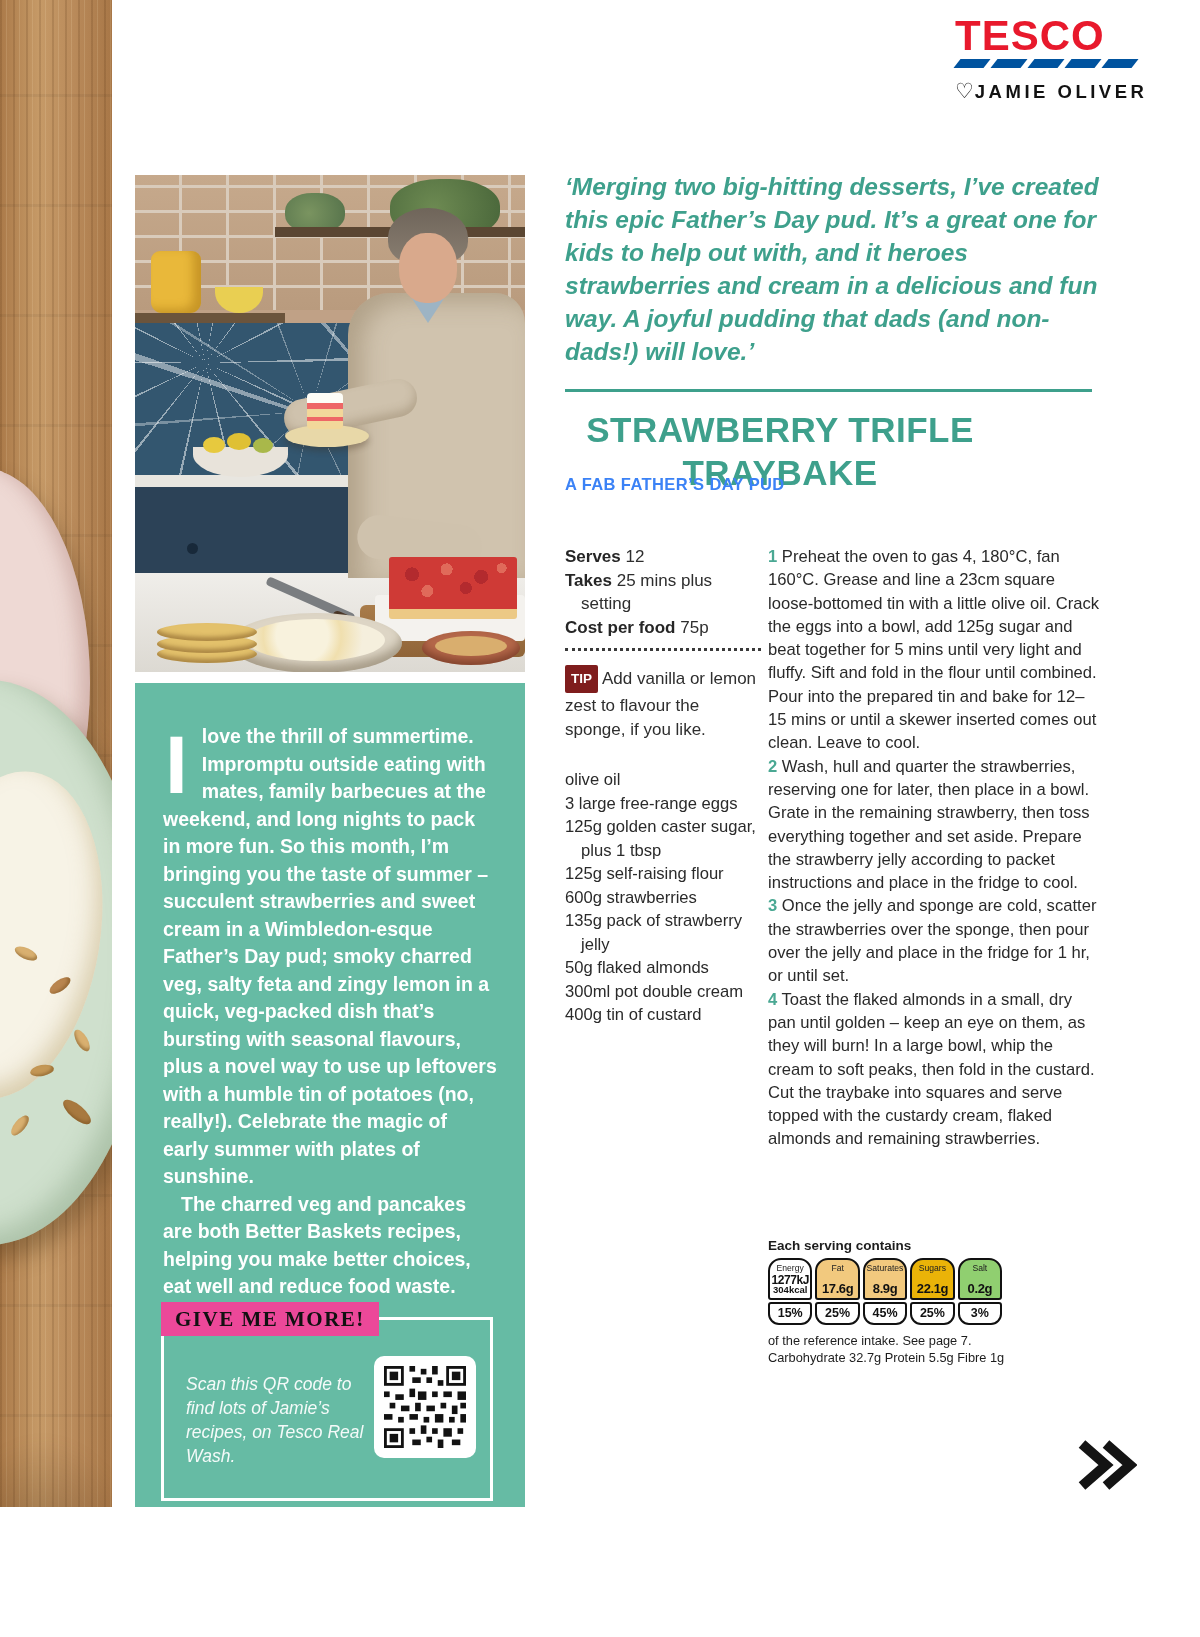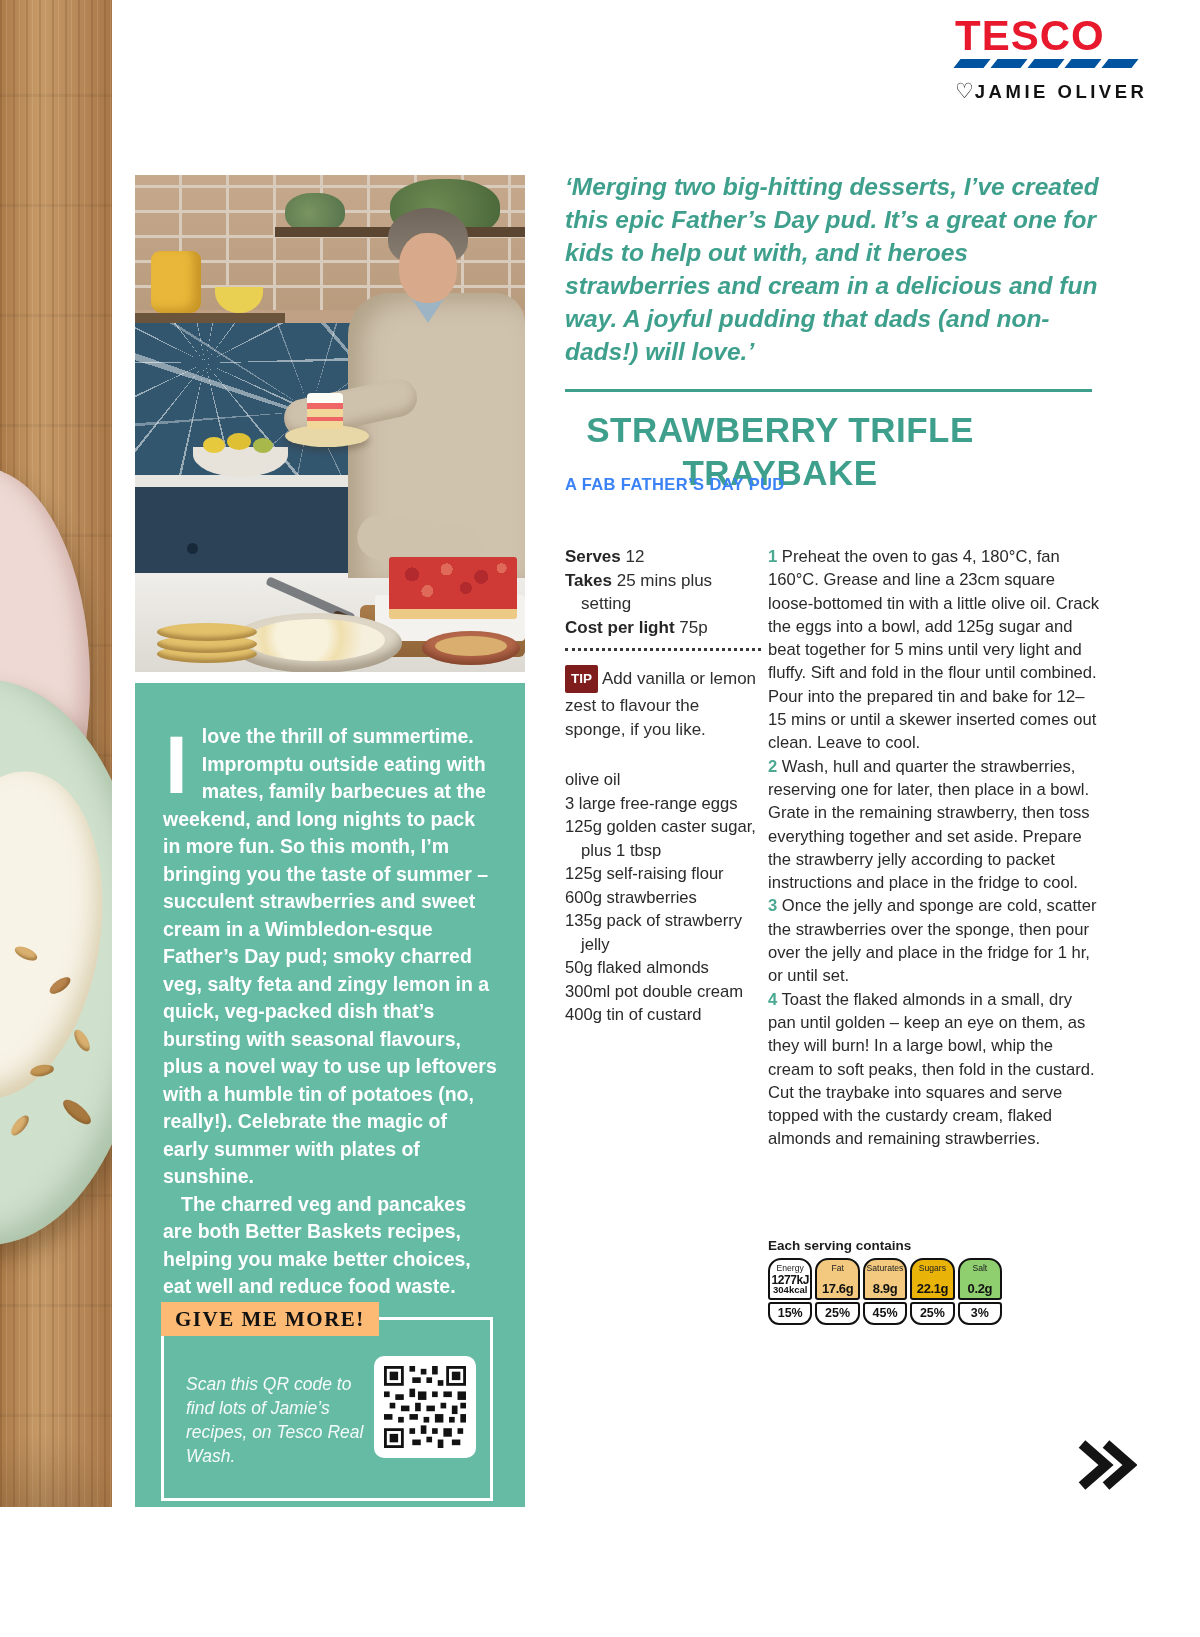--- a/index.html
+++ b/index.html
@@ -88,21 +88,21 @@
   .ph-dish-in{left:300px;top:461px;width:72px;height:20px;border-radius:50%;background:#d9ae6e;}
   .ph-knife{left:128px;top:420px;width:95px;height:9px;background:#7a7d80;transform:rotate(24deg);border-radius:4px;}
   .ph-knifeh{left:196px;top:442px;width:40px;height:12px;background:#4a3626;transform:rotate(24deg);border-radius:5px;}
 
   
   .panel{position:absolute;left:135px;top:683px;width:390px;height:850px;background:#66bba4;color:#fff;}
   .panel-inner{padding:40px 28px 0 28px;font-size:19.5px;line-height:27.5px;font-weight:600;}
   .dropcap{float:left;font-size:82px;line-height:72px;font-weight:700;margin:6px 14px 0 2px;}
   .para2{margin-top:0;text-indent:18px;}
   .promo{position:absolute;left:26px;top:634px;width:326px;height:178px;border:3px solid #fff;}
-  .promo-chip{position:absolute;top:-18px;left:-3px;background:#fdba74;color:#111;
+  .promo-chip{position:absolute;top:-18px;left:-3px;background:#ec4899;color:#111;
       font-family:"Liberation Serif",serif;font-weight:700;font-size:21px;letter-spacing:1.5px;padding:5px 14px 4px;}
   .promo-text{position:absolute;left:22px;top:52px;width:190px;font-style:italic;font-size:17.5px;line-height:24px;
       color:rgba(255,255,255,.93);font-weight:500;}
   .qr{position:absolute;right:14px;top:36px;width:102px;height:102px;background:#fff;border-radius:10px;display:flex;align-items:center;justify-content:center;}
 
   
   .quote{position:absolute;left:565px;top:170px;width:535px;font-size:24.5px;line-height:33px;
       color:#3ea08c;font-style:italic;font-weight:600;}
   .rule{position:absolute;left:565px;top:389px;width:527px;height:3px;background:#3ea08c;}
   .title{position:absolute;left:565px;top:408px;width:430px;font-size:35px;line-height:43px;
@@ -275,21 +275,21 @@
   </div>
 
   <div class="quote">‘Merging two big-hitting desserts, I’ve created this epic Father’s Day pud. It’s a great one for kids to help out with, and it heroes strawberries and cream in a delicious and fun way. A joyful pudding that dads (and non-dads!) will love.’</div>
   <div class="rule"></div>
   <h1 class="title" style="margin:0;">STRAWBERRY TRIFLE TRAYBAKE</h1>
   <div class="subtitle">A FAB FATHER’S DAY PUD</div>
 
   <div class="col-ing">
     <p class="meta-line"><b>Serves</b> <span>12</span></p>
     <p class="meta-line"><b>Takes</b> <span>25 mins plus setting</span></p>
-    <p class="meta-line"><b>Cost per light</b> <span>75p</span></p>
+    <p class="meta-line"><b>Cost per food</b> <span>75p</span></p>
     <hr class="dotline">
     <p class="tip" style="margin-bottom:0;"><span class="tip-badge">TIP</span><span>Add vanilla or lemon zest to flavour the sponge, if you like.</span></p>
     <ul class="ingredients">
 
         <li>olive oil</li>
 
         <li>3 large free-range eggs</li>
 
         <li>125g golden caster sugar, plus 1 tbsp</li>
 
@@ -363,20 +363,21 @@
         <div class="loz">
           <div class="loz-top" style="background: rgb(144, 207, 112);">
             <div class="loz-label">Salt</div>
             <div class="loz-value">0.2g</div>
 
           </div>
           <div class="loz-pct">3%</div>
         </div>
 
     </div>
+    <p class="nut-foot"><span>of the reference intake. See page 7.</span><br><span>Carbohydrate 32.7g Protein 5.5g Fibre 1g</span></p>
   </div>
 
   <div class="chevrons">
     <svg width="62" height="56" viewBox="0 0 62 56">
       <g fill="none" stroke="#141414" stroke-width="10">
         <polyline points="7,7 31,28 7,49"></polyline>
         <polyline points="31,7 55,28 31,49"></polyline>
       </g>
     </svg>
   </div>

